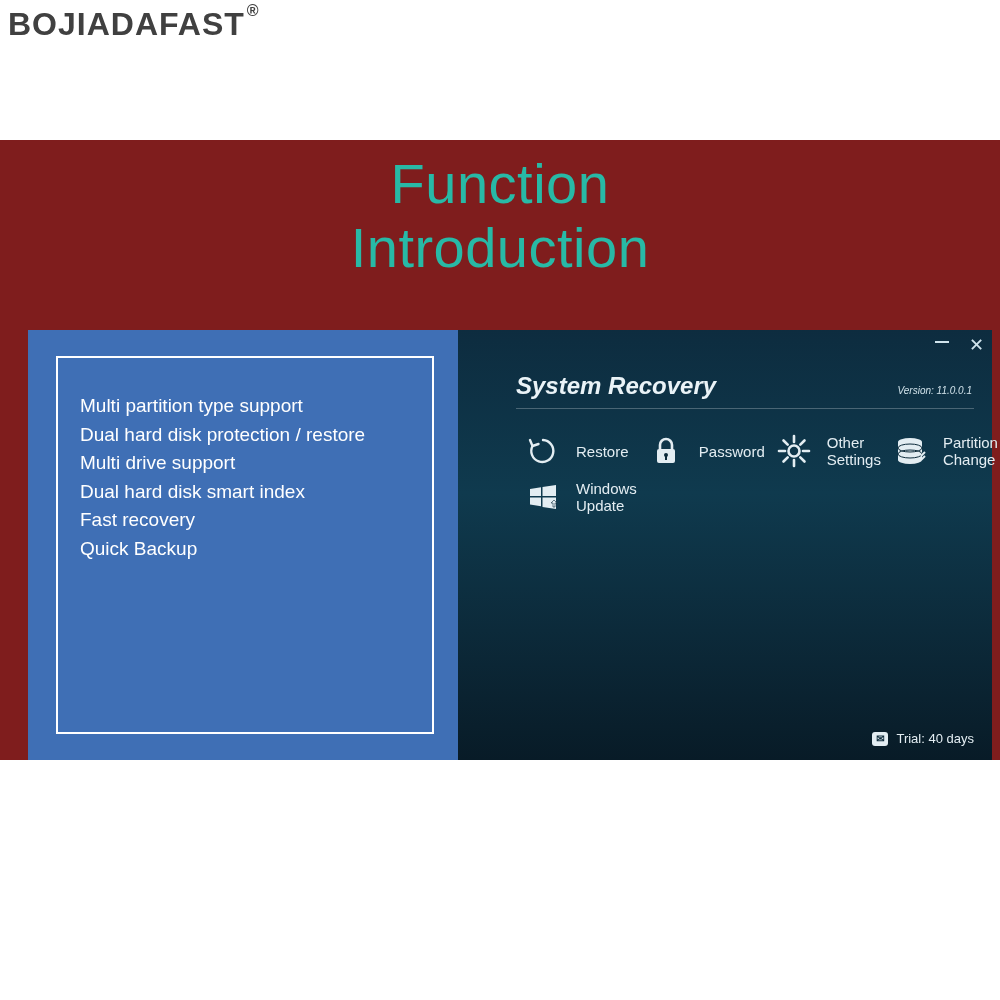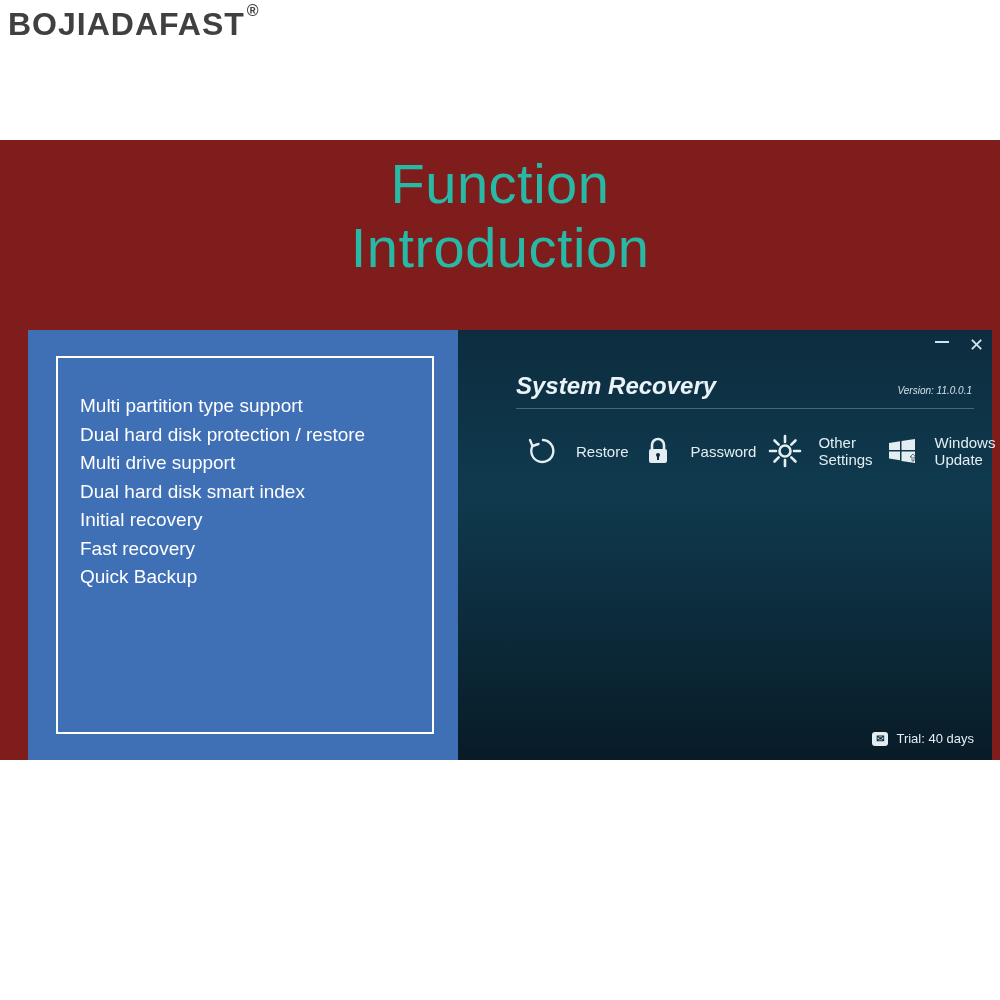--- a/index.html
+++ b/index.html
@@ -192,21 +192,20 @@
     </div>
 
     <div class="appwin">
 
       <div class="left-panel">
         <div class="feature-box">
           <div>Multi partition type support</div>
           <div>Dual hard disk protection / restore</div>
           <div>Multi drive support</div>
           <div>Dual hard disk smart index</div>
-          <div>Initial recovery</div>
           <div>Fast recovery</div>
           <div>Quick Backup</div>
         </div>
       </div>
 
       <div class="right-panel">
 
         <div class="win-controls">
           <span class="minimize"></span>
           <span class="close">✕</span>
@@ -255,20 +254,34 @@
                   <line x1="6.5" y1="6.5" x2="10.7" y2="10.7"></line>
                   <line x1="23.3" y1="23.3" x2="27.5" y2="27.5"></line>
                   <line x1="6.5" y1="27.5" x2="10.7" y2="23.3"></line>
                   <line x1="23.3" y1="10.7" x2="27.5" y2="6.5"></line>
                 </g>
               </svg>
             </span>
             <span>Other Settings</span>
           </div>
 
+          <div class="menu-item">
+            <span class="icon">
+              <svg viewBox="0 0 34 34" fill="#e3edf2">
+                <ellipse cx="17" cy="8" rx="12" ry="4"></ellipse>
+                <path d="M5 8 v6 a12 4 0 0 0 24 0 v-6" fill="#e3edf2"></path>
+                <path d="M5 14 v6 a12 4 0 0 0 24 0 v-6" fill="#e3edf2"></path>
+                <path d="M5 20 v6 a12 4 0 0 0 24 0 v-6" fill="#e3edf2"></path>
+                <ellipse cx="17" cy="14" rx="12" ry="4" fill="none" stroke="#0c2a3a" stroke-width="1"></ellipse>
+                <ellipse cx="17" cy="20" rx="12" ry="4" fill="none" stroke="#0c2a3a" stroke-width="1"></ellipse>
+                <path d="M28 22 l4 -4 M28 26 l4 -4" stroke="#e3edf2" stroke-width="2"></path>
+              </svg>
+            </span>
+            <span>Partition Change</span>
+          </div>
 
           <div class="menu-item">
             <span class="icon">
               <svg viewBox="0 0 34 34" fill="#e3edf2">
                 <path d="M4 9 L15 7.3 V16 H4 Z"></path>
                 <path d="M16.5 7 L30 5 V16 H16.5 Z"></path>
                 <path d="M4 17.5 H15 V26.2 L4 24.6 Z"></path>
                 <path d="M16.5 17.5 H30 V29 L16.5 27 Z"></path>
                 <path d="M25 23 L28 20 L31 23 L29 23 V27 H27 V23 Z" fill="#e3edf2" stroke="#0c2a3a" stroke-width="0.6"></path>
               </svg>

